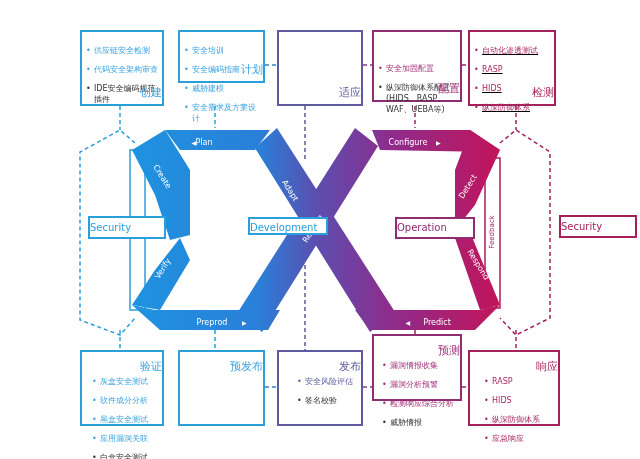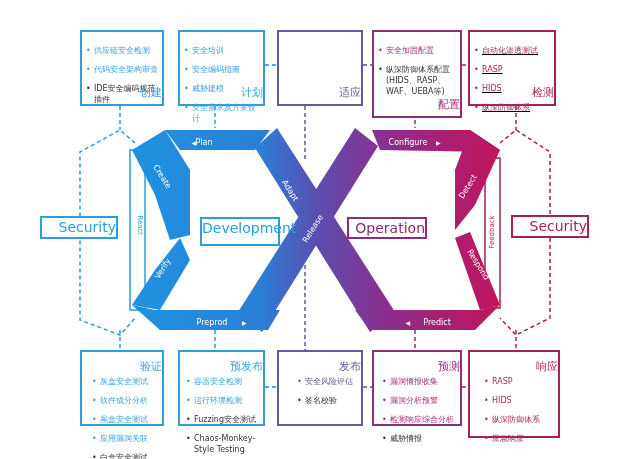--- a/index.html
+++ b/index.html
@@ -13,21 +13,21 @@
   .bottom .cap { top:3px; }
   .c-blue { border-color:#2a9fdc; }
   .c-indigo { border-color:#5e5a9e; }
   .c-plum { border-color:#8e2d71; }
   .c-crimson { border-color:#a5215c; }
   .t-blue { color:#3aa2df; }
   .t-indigo { color:#5d5c9a; }
   .t-plum { color:#a02f78; }
   .t-crimson { color:#a8285e; }
   .t-dark { color:#333; }
-  .label-box { position:absolute; background:#fff; border:2px solid; box-sizing:border-box; text-align:right; font-size:14px; }
+  .label-box { position:absolute; background:#fff; border:2px solid; box-sizing:border-box; text-align:left; font-size:10px;margin-left:48px; }
   svg { position:absolute; left:0; top:0; }
 </style>
 </head>
 <body>
 
 <svg width="640" height="459" viewBox="0 0 640 459">
   <defs>
     <linearGradient id="gband" x1="130" y1="0" x2="500" y2="0" gradientUnits="userSpaceOnUse">
       <stop offset="0" stop-color="#1e93e0"></stop>
       <stop offset="0.35" stop-color="#2a7fd8"></stop>
@@ -103,46 +103,46 @@
     <text x="436" y="145" font-size="6">▶</text>
     <text transform="translate(470,188) rotate(-58)" text-anchor="middle">Detect</text>
     <text transform="translate(476,266) rotate(58)" text-anchor="middle">Respond</text>
     <text x="437" y="325" text-anchor="middle">Predict</text>
     <text x="410" y="325" font-size="6" text-anchor="end">◀</text>
   </g>
   <text transform="translate(138,225) rotate(90)" font-family="DejaVu Sans, sans-serif" font-size="7" fill="#2a9fdc" text-anchor="middle">React</text>
   <text transform="translate(494,232) rotate(-90)" font-family="DejaVu Sans, sans-serif" font-size="7" fill="#a5215c" text-anchor="middle">Feedback</text>
 </svg>
 
-<div class="label-box" style="left:200px; top:217px; width:80px; height:29px; line-height:18px; border-color:#2a9fdc; color:#2a9fdc;">Development</div>
+<div class="label-box" style="left:200px; top:217px; width:80px; height:18px; line-height:18px; border-color:#2a9fdc; color:#2a9fdc;">Development</div>
 <div class="label-box" style="left:347px; top:217px; width:80px; height:22px; line-height:18px; border-color:#8e2d71; color:#8e2d71;">Operation</div>
 <div class="label-box" style="left:40px; top:216px; width:78px; height:23px; line-height:19px; border-color:#2a9fdc; color:#2a9fdc;">Security</div>
 <div class="label-box" style="left:511px; top:215px; width:78px; height:23px; line-height:19px; border-color:#a5215c; color:#a5215c;">Security</div>
 
 <div class="box top c-blue" style="left:80px; top:30px; width:84px; height:76px; padding:5px 4px;">
   <ul>
     <li class="t-blue">供应链安全检测</li>
     <li class="t-blue">代码安全架构审查</li>
     <li class="t-dark">IDE安全编码规范插件</li>
   </ul>
   <div class="cap t-blue">创建</div>
 </div>
-<div class="box top c-blue" style="left:178px; top:30px; width:87px; height:76px; padding:5px 4px;">
+<div class="box top c-blue" style="left:178px; top:30px; width:87px; height:53px; padding:5px 4px;">
   <ul>
     <li class="t-blue">安全培训</li>
     <li class="t-blue">安全编码指南</li>
     <li class="t-blue">威胁建模</li>
     <li class="t-blue">安全需求及方案设计</li>
   </ul>
   <div class="cap t-blue">计划</div>
 </div>
 <div class="box top c-indigo" style="left:277px; top:30px; width:86px; height:76px; padding:5px 4px;">
   <div class="cap t-indigo">适应</div>
 </div>
-<div class="box top c-plum" style="left:372px; top:30px; width:90px; height:88px; padding:5px 4px;">
+<div class="box top c-plum" style="left:372px; top:30px; width:90px; height:72px; padding:23px 4px;">
   <ul>
     <li class="t-plum">安全加固配置</li>
     <li class="t-dark">纵深防御体系配置(HIDS、RASP、WAF、UEBA等)</li>
   </ul>
   <div class="cap t-plum">配置</div>
 </div>
 <div class="box top c-crimson" style="left:468px; top:30px; width:88px; height:76px; padding:5px 4px;text-decoration:underline;">
   <ul>
     <li class="t-crimson">自动化渗透测试</li>
     <li class="t-crimson">RASP</li>
@@ -157,44 +157,38 @@
   <ul>
     <li class="t-blue">灰盒安全测试</li>
     <li class="t-blue">软件成分分析</li>
     <li class="t-blue">黑盒安全测试</li>
     <li class="t-blue">应用漏洞关联</li>
     <li class="t-dark">白盒安全测试</li>
   </ul>
 </div>
 <div class="box bottom c-blue" style="left:178px; top:350px; width:87px; height:76px; padding:16px 0 4px 6px;">
   <div class="cap t-blue">预发布</div>
-  <ul>
-    <li class="t-blue">容器安全检测</li>
-    <li class="t-blue">运行环境检测</li>
-    <li class="t-dark">Fuzzing安全测试</li>
-    <li class="t-dark">Chaos-Monkey-Style Testing</li>
-  </ul>
 </div>
 <div class="box bottom c-indigo" style="left:277px; top:350px; width:86px; height:76px; padding:16px 4px 4px 18px;">
   <div class="cap t-indigo">发布</div>
   <ul>
     <li class="t-indigo">安全风险评估</li>
     <li class="t-dark">签名校验</li>
   </ul>
 </div>
-<div class="box bottom c-plum" style="left:372px; top:350px; width:90px; height:76px; padding:16px 4px 4px 8px;">
+<div class="box bottom c-plum" style="left:372px; top:334px; width:90px; height:67px; padding:16px 4px 4px 8px;">
   <div class="cap t-plum">预测</div>
   <ul>
     <li class="t-plum">漏洞情报收集</li>
     <li class="t-plum">漏洞分析预警</li>
     <li class="t-plum">检测响应综合分析</li>
     <li class="t-dark">威胁情报</li>
   </ul>
 </div>
-<div class="box bottom c-crimson" style="left:468px; top:350px; width:92px; height:88px; padding:16px 4px 4px 14px;">
+<div class="box bottom c-crimson" style="left:468px; top:350px; width:92px; height:76px; padding:16px 4px 4px 14px;">
   <div class="cap t-crimson">响应</div>
   <ul>
     <li class="t-crimson">RASP</li>
     <li class="t-crimson">HIDS</li>
     <li class="t-crimson">纵深防御体系</li>
     <li class="t-crimson">应急响应</li>
   </ul>
 </div>
 
 </body></html>

